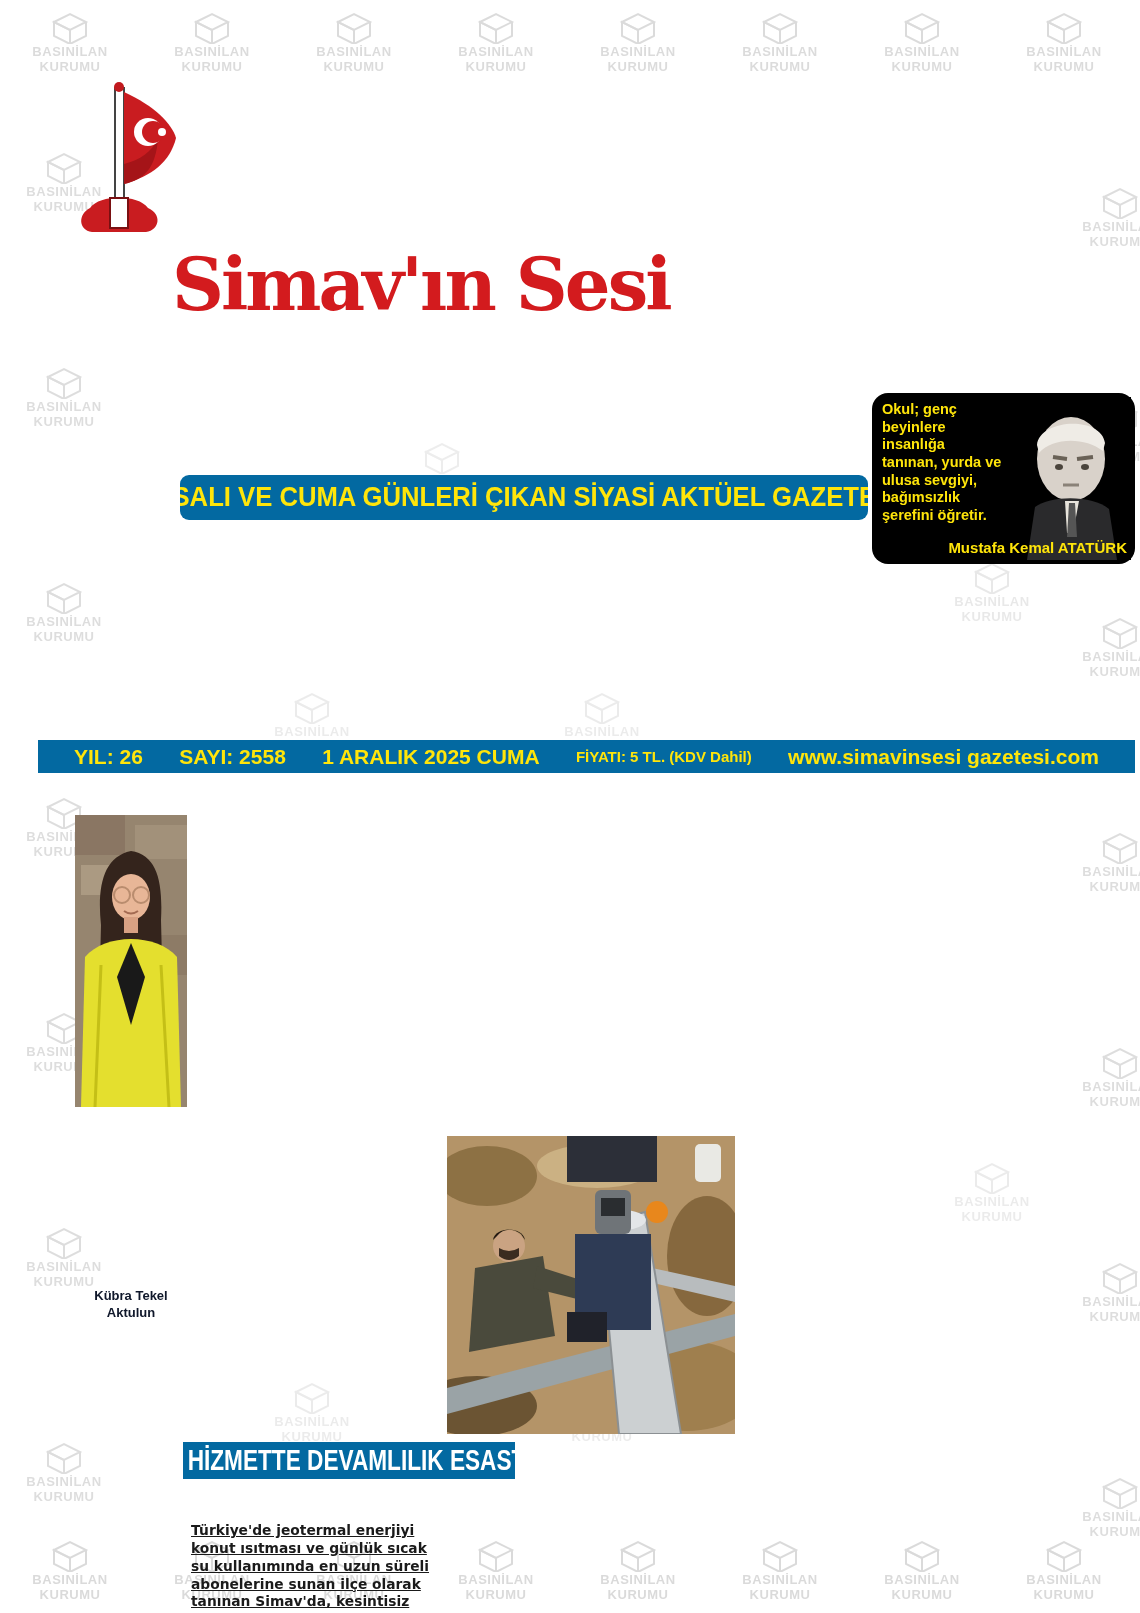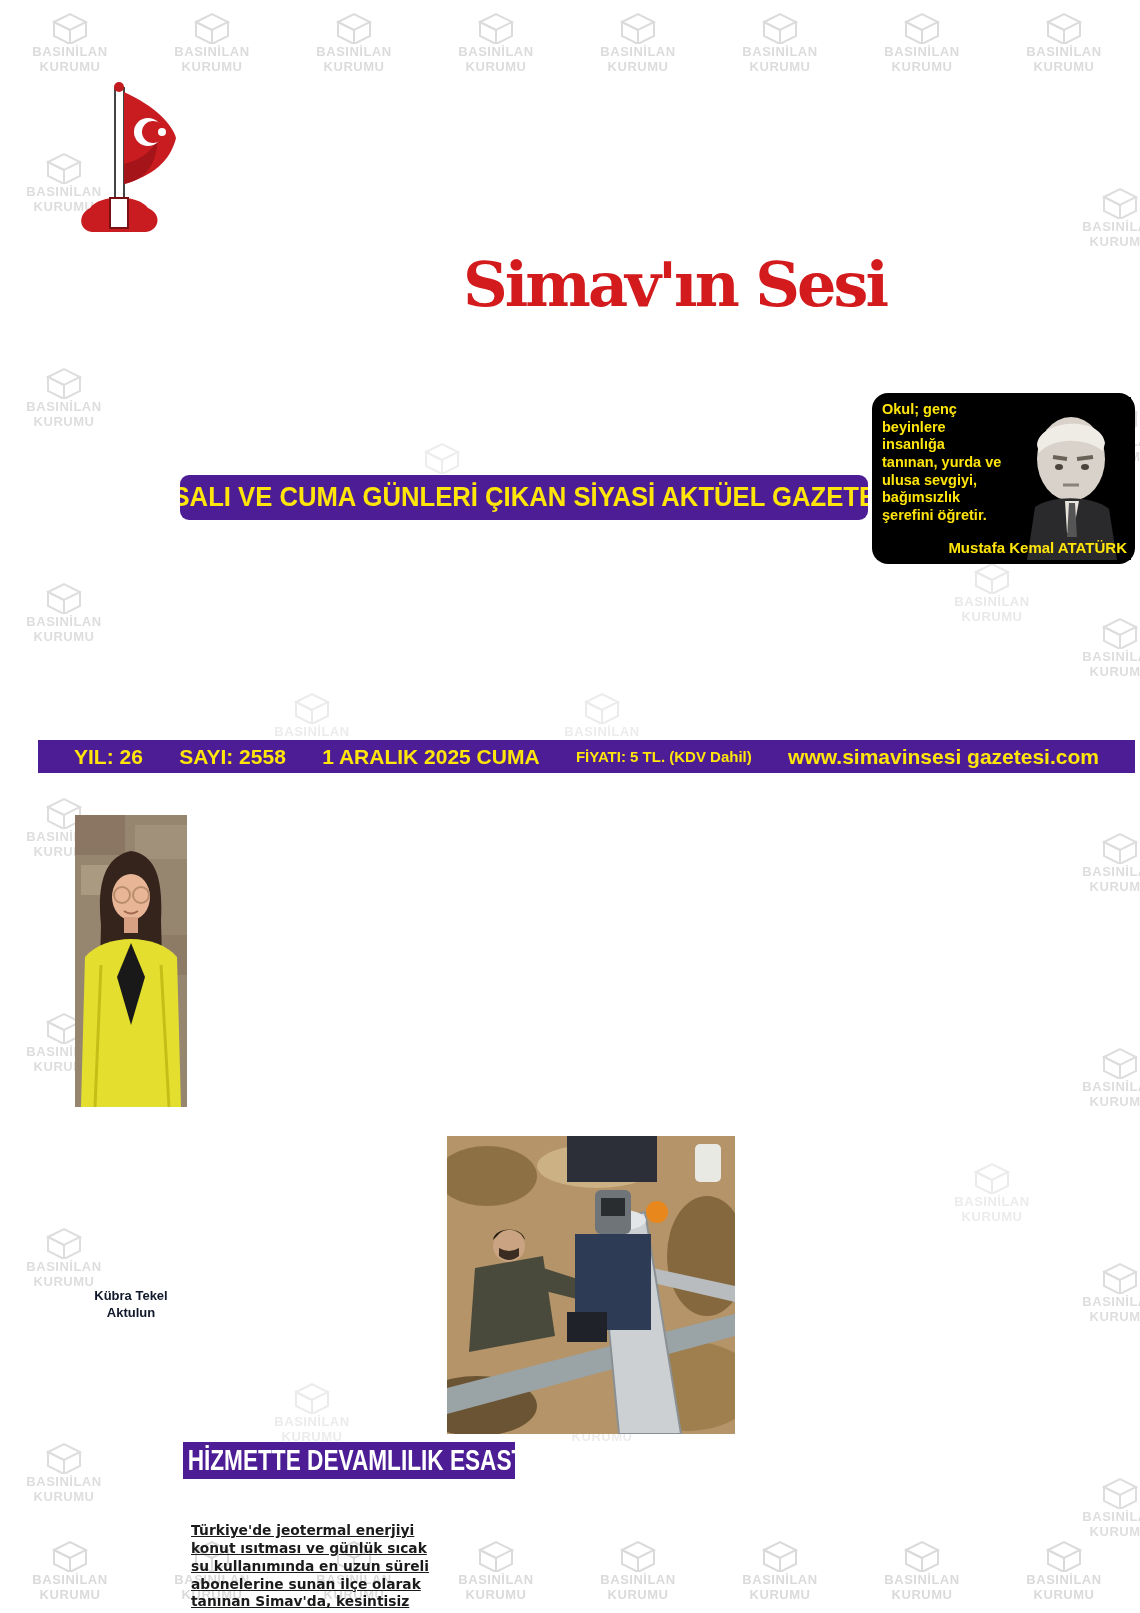--- a/index.html
+++ b/index.html
@@ -1,21 +1,21 @@
 <!DOCTYPE html>
 <html><head>
 <meta charset="utf-8">
 <style>
   html,body{margin:0;padding:0;background:#fff;}
   .page{position:relative;width:1140px;height:1613px;background:#fff;overflow:hidden;
         font-family:"DejaVu Sans",sans-serif;color:#1a1a1a;}
   .abs{position:absolute;}
   .ph{position:absolute;overflow:hidden;background:#ccc;}
   .ph svg{display:block;width:100%;height:100%;}
-  .bar{position:absolute;background:#4c1d95;display:flex;align-items:center;overflow:hidden;}
+  .bar{position:absolute;background:#0369a1;display:flex;align-items:center;overflow:hidden;}
   .cond{display:inline-block;transform-origin:left center;white-space:nowrap;font-weight:bold;
         font-family:"Liberation Sans",sans-serif;}
   .condc{display:inline-block;transform-origin:center center;white-space:nowrap;font-weight:bold;
         font-family:"Liberation Sans",sans-serif;}
   .lead{font-weight:bold;text-decoration:underline;}
   .txt{position:absolute;}
   .cap{position:absolute;font-weight:bold;font-family:"Liberation Sans",sans-serif;}
   .wm{position:absolute;width:124px;display:flex;flex-direction:column;align-items:center;
       opacity:.42;pointer-events:none;z-index:0;}
   .wm .t{font-weight:bold;font-size:13px;line-height:15px;color:#a8a8a8;
@@ -370,22 +370,22 @@
       <path d="M64,12 C95,26 112,44 116,58 C110,82 92,96 64,104 Z" fill="#c91c20"></path>
       <path d="M98,58 C96,88 84,100 64,104 L64,84 C80,80 92,72 98,58 Z" fill="#a51418"></path>
       <circle cx="88" cy="52" r="14" fill="#fff"></circle>
         <circle cx="93" cy="52" r="11" fill="#c91c20"></circle>
       <circle cx="102" cy="52" r="4" fill="#fff"></circle>
       <path d="M30,128 C40,114 78,114 88,128 C102,134 100,150 86,152 L32,152 C18,150 18,134 30,128 Z" fill="#c91c20"></path>
       <rect x="50" y="118" width="18" height="30" fill="#fff" stroke="#7a1012" stroke-width="2"></rect>
     </svg>
   </div>
 
-  <div class="abs z" style="left:192px;top:66px;width:694px;height:126px;line-height:126px;text-align:right;
-       font-family:'DejaVu Serif',serif;font-weight:bold;font-size:62px;letter-spacing:-3px;color:#d31b1e;">Simav'ın Sesi</div>
+  <div class="abs z" style="left:172px;top:66px;width:694px;height:126px;line-height:126px;text-align:left;
+       font-family:'DejaVu Serif',serif;font-weight:bold;font-size:72px;letter-spacing:-3px;color:#d31b1e;">Simav'ın Sesi</div>
 
   <div class="bar z" style="left:180px;top:193px;width:688px;height:45px;border-radius:9px;justify-content:center;">
     <span class="condc" style="font-size:27px;color:#ffe50a;transform:scaleX(.95);">SALI VE CUMA GÜNLERİ ÇIKAN SİYASİ AKTÜEL GAZETE</span>
   </div>
 
   <div class="abs z" style="left:872px;top:66px;width:263px;height:171px;background:#000;border-radius:16px;">
     <div class="abs" style="left:10px;top:8px;width:122px;font-weight:bold;font-size:14.5px;line-height:1.22;color:#ffe50a;
          font-family:'Liberation Sans',sans-serif;">Okul; genç beyinlere insanlığa tanınan, yurda ve ulusa sevgiyi, bağımsızlık şerefini öğretir.</div>
     <div class="abs" style="right:4px;top:4px;width:126px;height:163px;">
       <svg viewBox="0 0 126 163">

